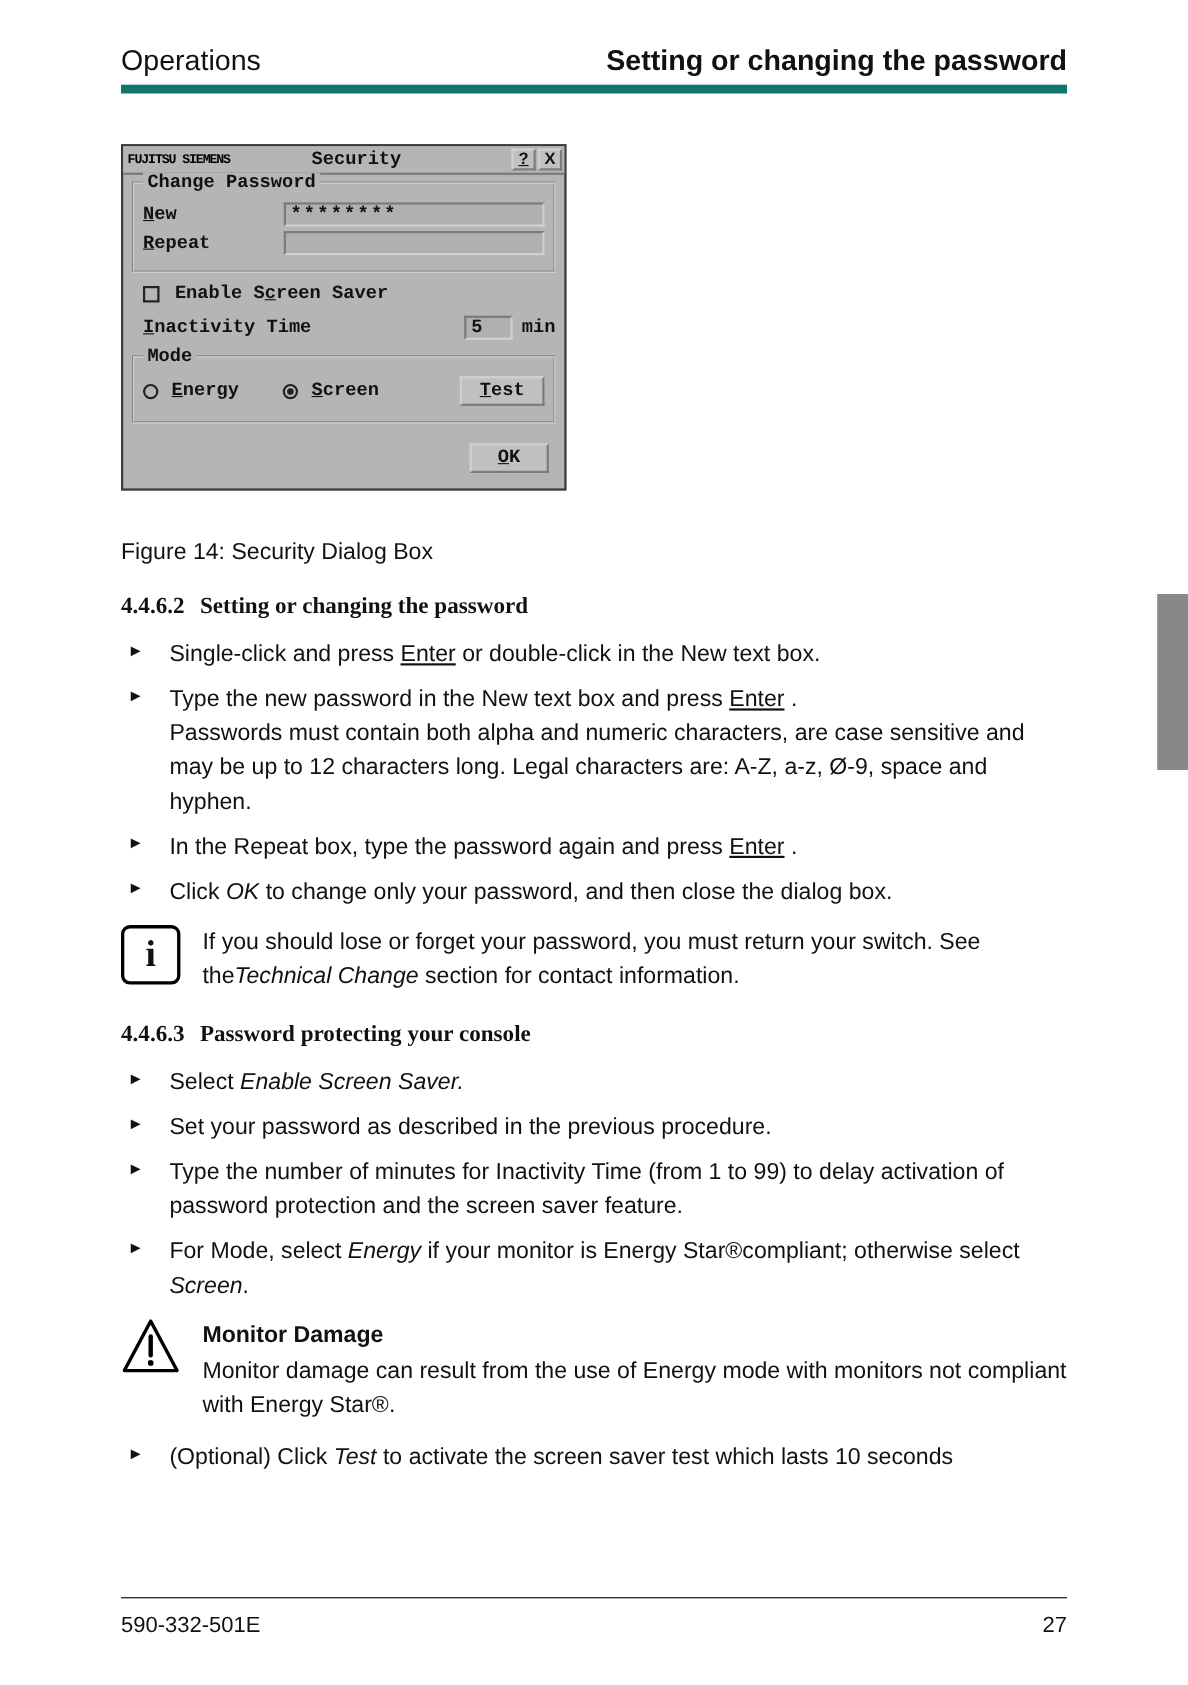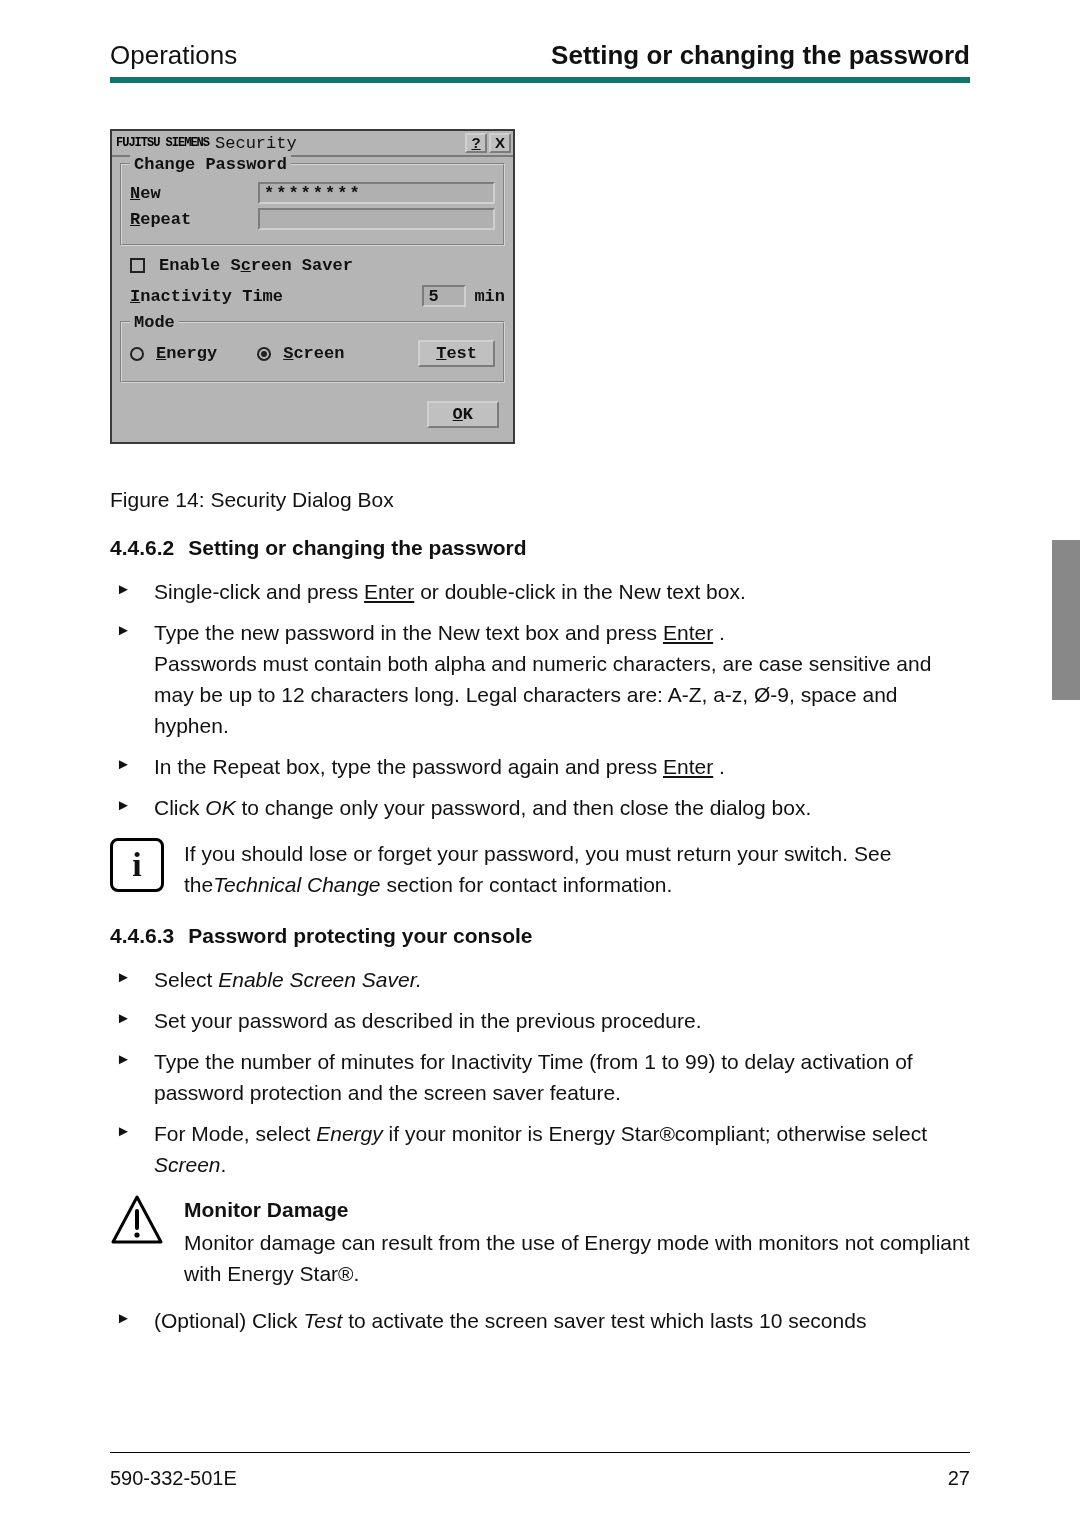--- a/index.html
+++ b/index.html
@@ -21,21 +21,21 @@
     right: 0;
     top: 540px;
     width: 28px;
     height: 160px;
     background: #888;
   }
   .header-row {
     display: flex;
     justify-content: space-between;
     align-items: baseline;
-    border-bottom: 6px solid #0f766e;
+    border-bottom: 8px solid #0f766e;
     padding-bottom: 6px;
     margin-bottom: 46px;
   }
   .header-left {
     font-size: 26px;
     font-weight: normal;
   }
   .header-right {
     font-size: 26px;
     font-weight: 700;
@@ -59,21 +59,22 @@
   }
   .dlg-logo {
     color: #000000;
     font-weight: bold;
     font-size: 12px;
     letter-spacing: -1px;
     margin-right: 6px;
   }
   .dlg-title {
     flex: 1;
-    font-weight: normal;
+    text-align: center;
+    font-weight: bold;
     padding-right: 30px;
   }
   .dlg-btn {
     width: 22px;
     height: 20px;
     border: 2px outset #d0d0d0;
     background: #c0c0c0;
     text-align: center;
     line-height: 16px;
     font-weight: bold;
@@ -169,20 +170,21 @@
   }
 
   .figure-caption {
     font-size: 21px;
     margin-bottom: 24px;
   }
   h3.subsection {
     font-size: 21px;
     font-weight: 700;
     margin: 24px 0 16px 0;
+    font-family: Liberation Serif, serif;
   }
   .sect-num {
     display: inline-block;
     margin-right: 14px;
   }
   ul.steps {
     list-style: none;
     padding: 0;
     margin: 0 0 12px 0;
   }

